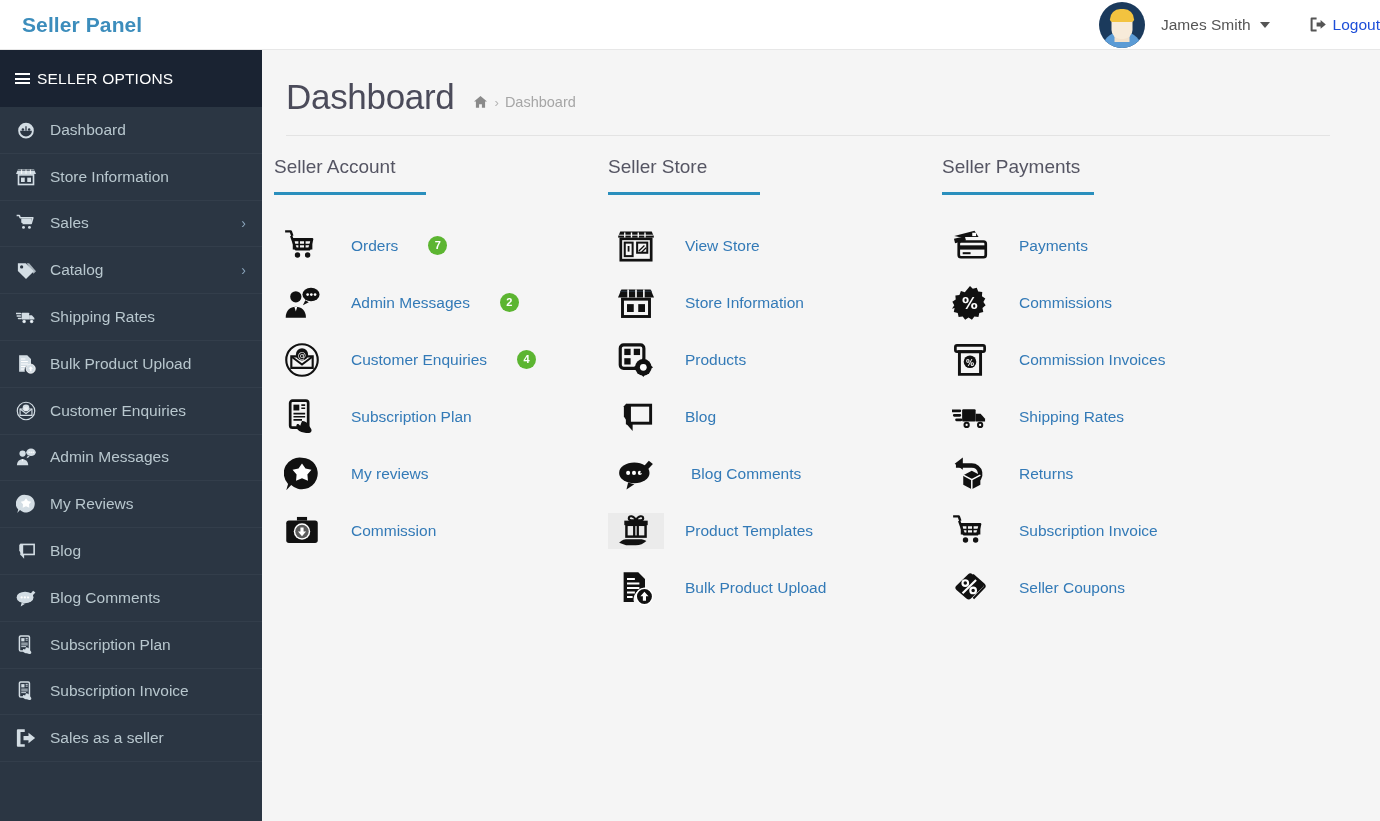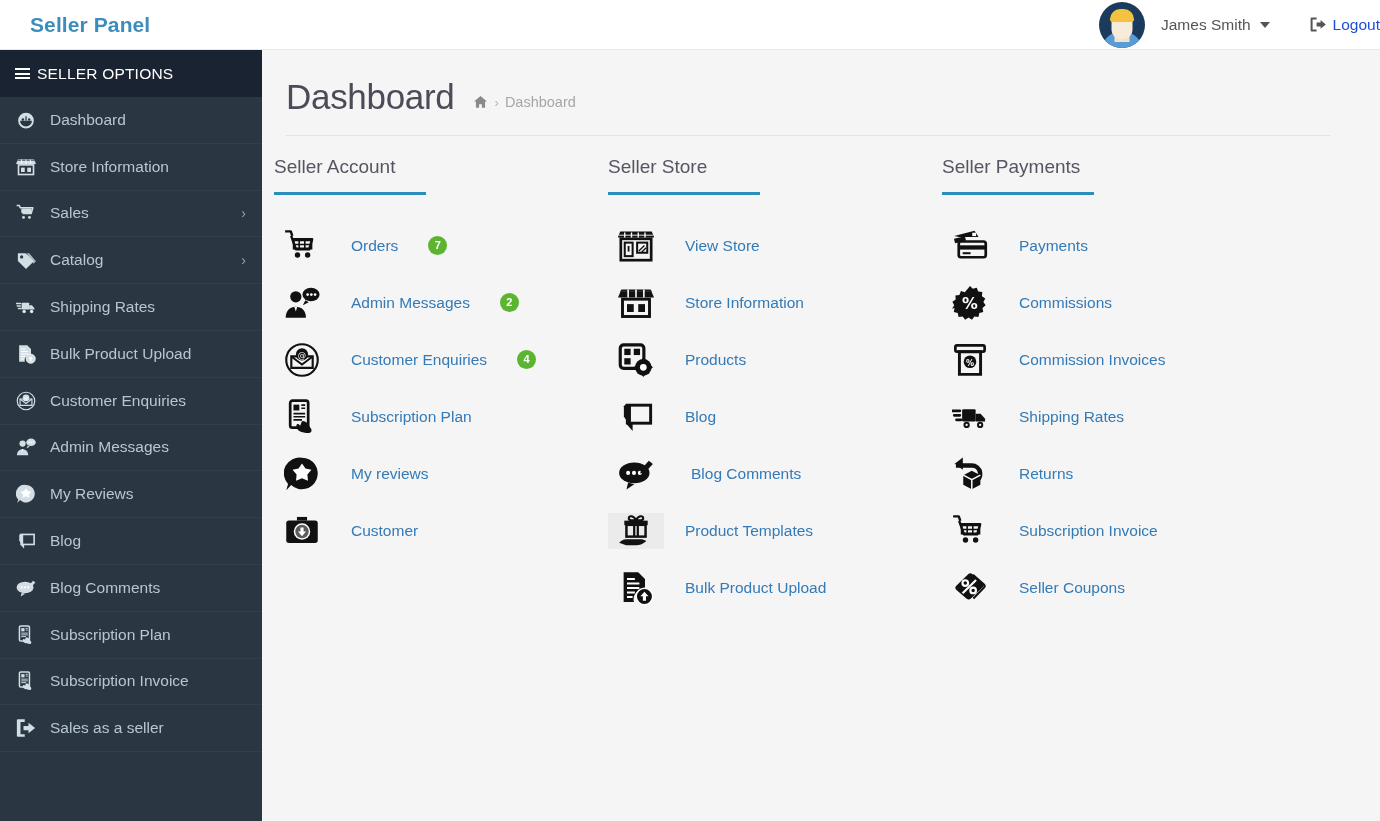--- a/index.html
+++ b/index.html
@@ -15,21 +15,21 @@
   .topbar {
     position: absolute; top: 0; left: 0;
     width: 1380px; height: 50px;
     background: #ffffff;
     border-bottom: 1px solid #e7e7e7;
     display: flex; align-items: center;
     z-index: 20;
   }
   .brand {
     width: 262px;
-    padding-left: 30px;
+    padding-left: 22px;
     font-size: 21px;
     font-weight: bold;
     color: #3c8dbc;
     letter-spacing: .1px;
   }
   .topbar-right {
     margin-left: auto;
     display: flex; align-items: center;
     padding-right: 0;
     height: 100%;
@@ -93,21 +93,21 @@
 
   
   .sidebar {
     position: absolute; top: 50px; left: 0;
     width: 262px; height: 771px;
     background: #2b3643;
     overflow: hidden;
     z-index: 15;
   }
   .sidebar-header {
-    height: 47px;
+    height: 57px;
     background: #1a2332;
     display: flex; align-items: center;
     padding-left: 15px;
     color: #ffffff;
     font-size: 15.5px;
     letter-spacing: .2px;
     cursor: pointer;
   }
   .burger {
     display: inline-flex; flex-direction: column;
@@ -514,21 +514,21 @@
         <div class="link-row">
           <span class="link-ico">
             <svg width="36" height="36" viewBox="0 0 32 32" fill="#111">
               <path d="M11.5 3.5h9v3.2h-9z"></path>
               <rect x="2" y="6.6" width="28" height="20" rx="2.4"></rect>
               <circle cx="16" cy="16.5" r="7.3" fill="#fff"></circle>
               <circle cx="16" cy="16.5" r="6" fill="#5c5c5c"></circle>
               <path d="M16 20.7l-3.6-4.3h2.2v-3.6h2.8v3.6h2.2z" fill="#fff"></path>
             </svg>
           </span>
-          <span class="link-text">Customer</span>
+          <span class="link-text">Commission</span>
         </div>
       </div>
       <div class="col">
         <div class="col-title">Seller Store</div>
         <div class="col-rule"></div>
         <div class="link-row">
           <span class="link-ico">
             <svg width="36" height="36" viewBox="0 0 32 32" fill="#111">
               <path d="M2 3h28l2.2 5.4H-0.2z"></path>
               <path d="M1 6.4h30" stroke="#fff" stroke-width="0.8"></path>

